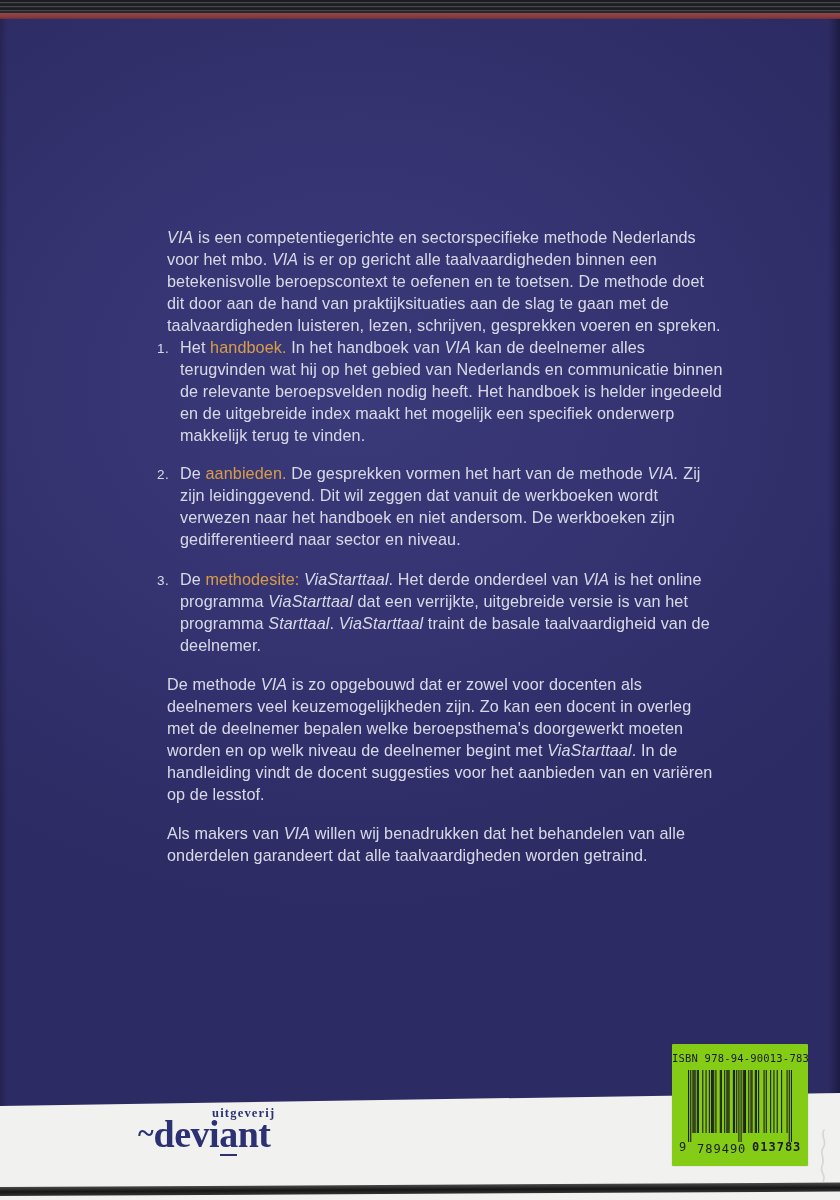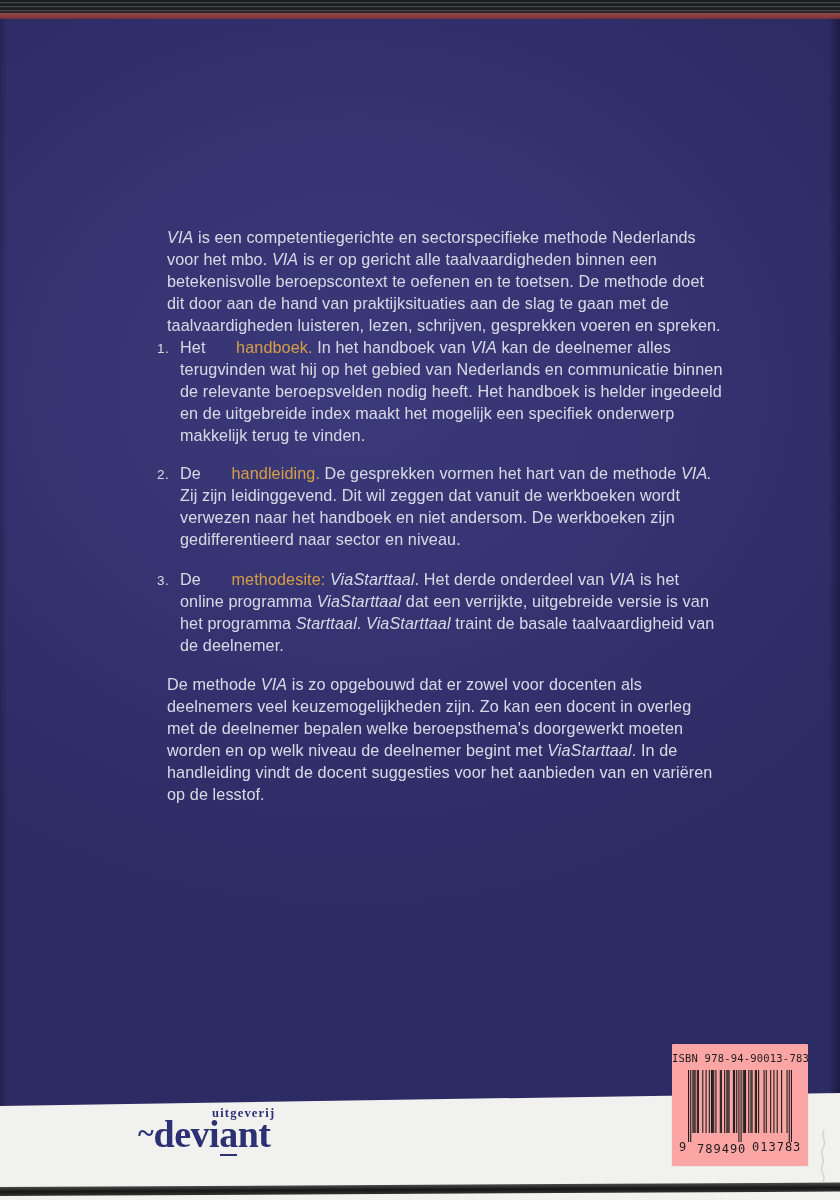--- a/index.html
+++ b/index.html
@@ -51,42 +51,42 @@
   }
   .blurb p{margin:0;}
   .para-gap{margin-top:17px !important;}
   .item{position:relative;padding-left:13px;}
   .item .num{
     position:absolute;left:-10px;top:2px;font-size:13.5px;letter-spacing:.5px;
   }
   .gap16{margin-top:16px !important;}
   .gap18{margin-top:18px !important;}
   .s-i{font-style:italic;}
-  .s-o{color:var(--accent,#d69c44);margin-left:26px;}
+  .s-o{color:var(--accent,#d69c44);}
 
   
   .barcode-box{
     position:absolute;left:672px;top:1044px;width:136px;height:122px;
-    background:#fca5a5;border-radius:1px;
+    background:#84cc16;border-radius:1px;
     box-shadow:0 0 0 1px rgba(0,0,0,.04);
     z-index:5;
   }
   .isbn-label{
     position:absolute;left:0;right:0;top:8px;text-align:center;
     font-family:"DejaVu Sans Mono", monospace;
     font-size:10.5px;letter-spacing:.2px;color:#1c1c1c;white-space:nowrap;
   }
   .bars{position:absolute;left:16px;top:26px;width:104px;height:72px;}
   .bc-digits{
     position:absolute;left:0;top:96px;width:136px;height:16px;
     font-family:"DejaVu Sans Mono", monospace;font-size:12px;color:#1c1c1c;
   }
   .bc-digits .lead{position:absolute;left:7px;top:0;}
   .bc-digits .g1{position:absolute;left:25px;top:2px;letter-spacing:1px;}
-  .bc-digits .g2{position:absolute;left:80px;top:0;letter-spacing:1px;}
+  .bc-digits .g2{position:absolute;left:80px;top:0;letter-spacing:1px;font-weight:bold;}
 
   
   .publisher{
     position:absolute;left:138px;top:1104px;width:180px;height:72px;
     color:var(--logo,#2b3173);z-index:5;
   }
   .imprint{
     position:absolute;left:74px;top:2px;
     font-size:12.5px;letter-spacing:1.2px;font-weight:bold;
     font-family:"Liberation Serif", serif;
@@ -118,29 +118,30 @@
 
   <div class="blurb">
     <p><span class="s-i">VIA</span><span> is een competentiegerichte en sectorspecifieke methode Nederlands voor het mbo. </span><span class="s-i">VIA</span><span> is er op gericht alle taalvaardigheden binnen een betekenisvolle beroepscontext te oefenen en te toetsen. De methode doet dit door aan de hand van praktijksituaties aan de slag te gaan met de taalvaardigheden luisteren, lezen, schrijven, gesprekken voeren en spreken.</span></p>
 
 
     <p class="item">
       <span class="num">1.</span><span><span>Het </span><span class="s-o">handboek.</span><span> In het handboek van </span><span class="s-i">VIA</span><span> kan de deelnemer alles terugvinden wat hij op het gebied van Nederlands en communicatie binnen de relevante beroepsvelden nodig heeft. Het handboek is helder ingedeeld en de uitgebreide index maakt het mogelijk een specifiek onderwerp makkelijk terug te vinden.</span></span>
     </p>
 
     <p class="item gap16">
-      <span class="num">2.</span><span><span>De </span><span class="s-o">handleiding.</span><span> De gesprekken vormen het hart van de methode </span><span class="s-i">VIA.</span><span> Zij zijn leidinggevend. Dit wil zeggen dat vanuit de werkboeken wordt verwezen naar het handboek en niet andersom. De werkboeken zijn gedifferentieerd naar sector en niveau.</span></span>
+      <span class="num">2.</span><span><span>De </span><span class="s-o">aanbieden.</span><span> De gesprekken vormen het hart van de methode </span><span class="s-i">VIA.</span><span> Zij zijn leidinggevend. Dit wil zeggen dat vanuit de werkboeken wordt verwezen naar het handboek en niet andersom. De werkboeken zijn gedifferentieerd naar sector en niveau.</span></span>
     </p>
 
     <p class="item gap18">
       <span class="num">3.</span><span><span>De </span><span class="s-o">methodesite:</span><span> </span><span class="s-i">ViaStarttaal</span><span>. Het derde onderdeel van </span><span class="s-i">VIA</span><span> is het online programma </span><span class="s-i">ViaStarttaal</span><span> dat een verrijkte, uitgebreide versie is van het programma </span><span class="s-i">Starttaal</span><span>. </span><span class="s-i">ViaStarttaal</span><span> traint de basale taalvaardigheid van de deelnemer.</span></span>
     </p>
 
     <p class="para-gap"><span>De methode </span><span class="s-i">VIA</span><span> is zo opgebouwd dat er zowel voor docenten als deelnemers veel keuzemogelijkheden zijn. Zo kan een docent in overleg met de deelnemer bepalen welke beroepsthema's doorgewerkt moeten worden en op welk niveau de deelnemer begint met </span><span class="s-i">ViaStarttaal</span><span>. In de handleiding vindt de docent suggesties voor het aanbieden van en variëren op de lesstof.</span></p>
 
+    <p class="para-gap"><span>Als makers van </span><span class="s-i">VIA</span><span> willen wij benadrukken dat het behandelen van alle onderdelen garandeert dat alle taalvaardigheden worden getraind.</span></p>
   </div>
 
   <div class="barcode-box">
     <div class="isbn-label">ISBN 978-94-90013-783</div>
     <svg class="bars" id="barcode-svg" viewBox="0 0 104 72" preserveAspectRatio="none">
         <rect x="0.00" y="0" width="1.09" height="72" fill="#1d1d1d"></rect>
         <rect x="2.19" y="0" width="1.09" height="72" fill="#1d1d1d"></rect>
         <rect x="4.38" y="0" width="1.09" height="63" fill="#1d1d1d"></rect>
         <rect x="5.47" y="0" width="1.09" height="63" fill="#1d1d1d"></rect>
         <rect x="6.57" y="0" width="1.09" height="63" fill="#1d1d1d"></rect>

